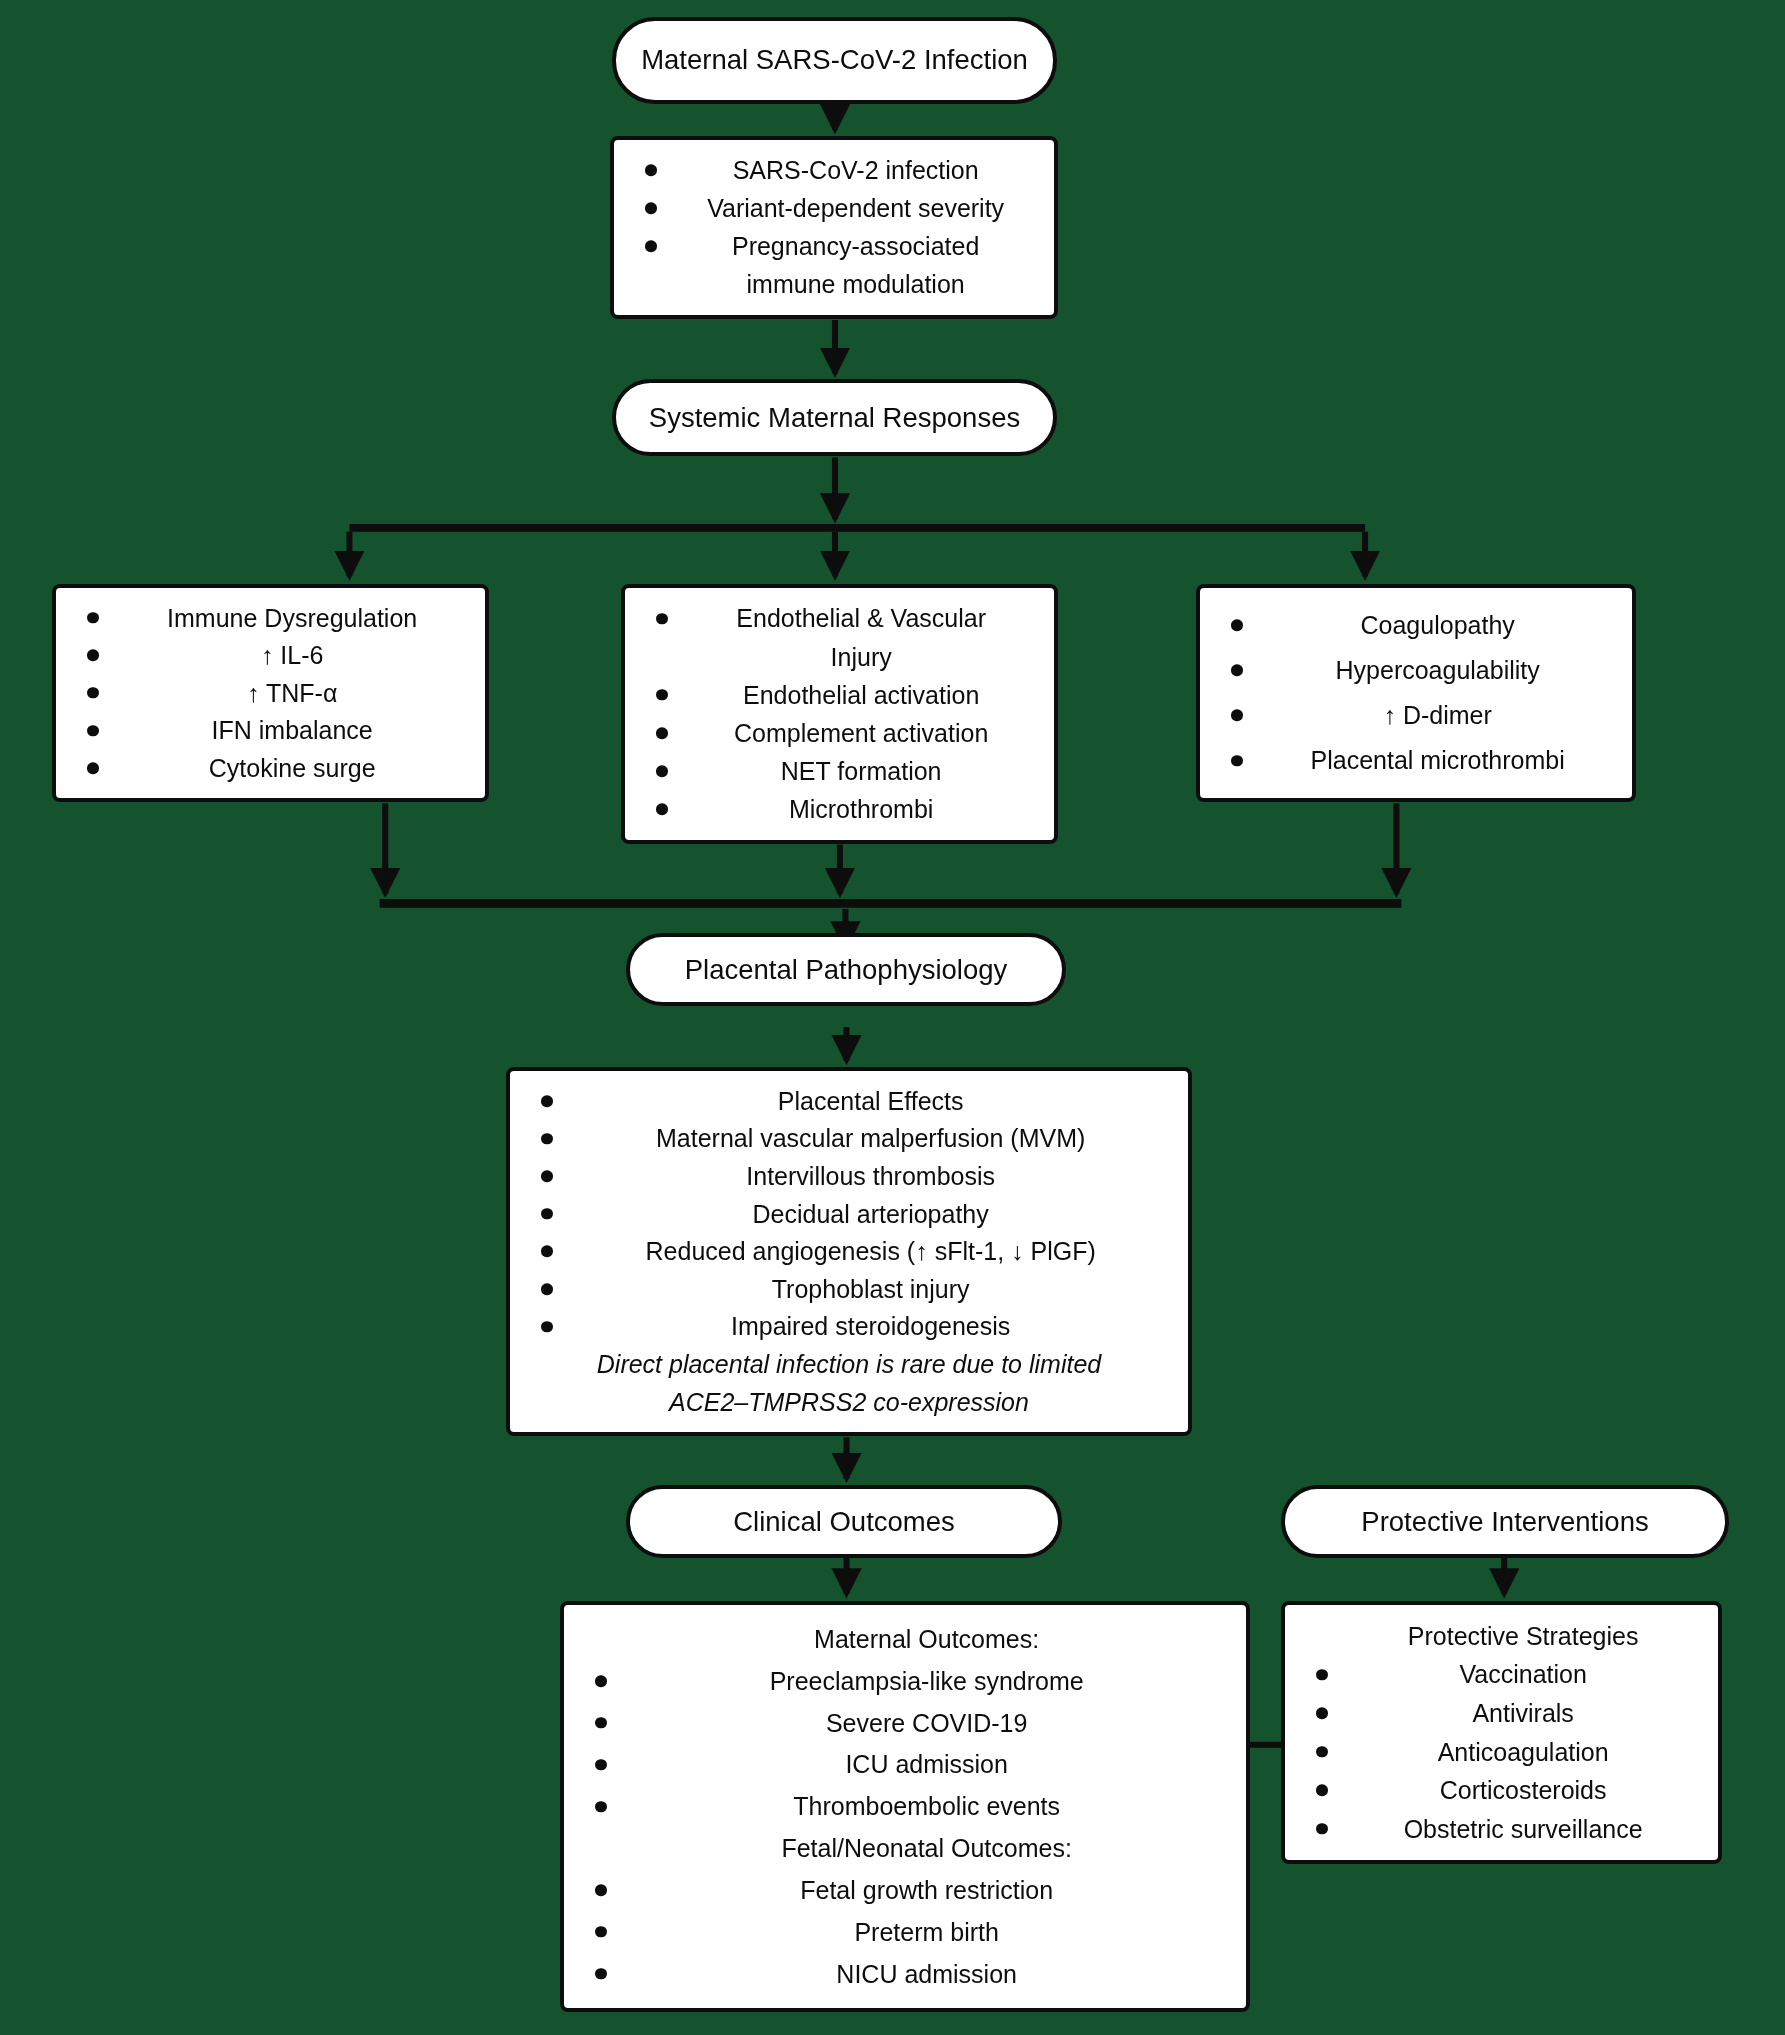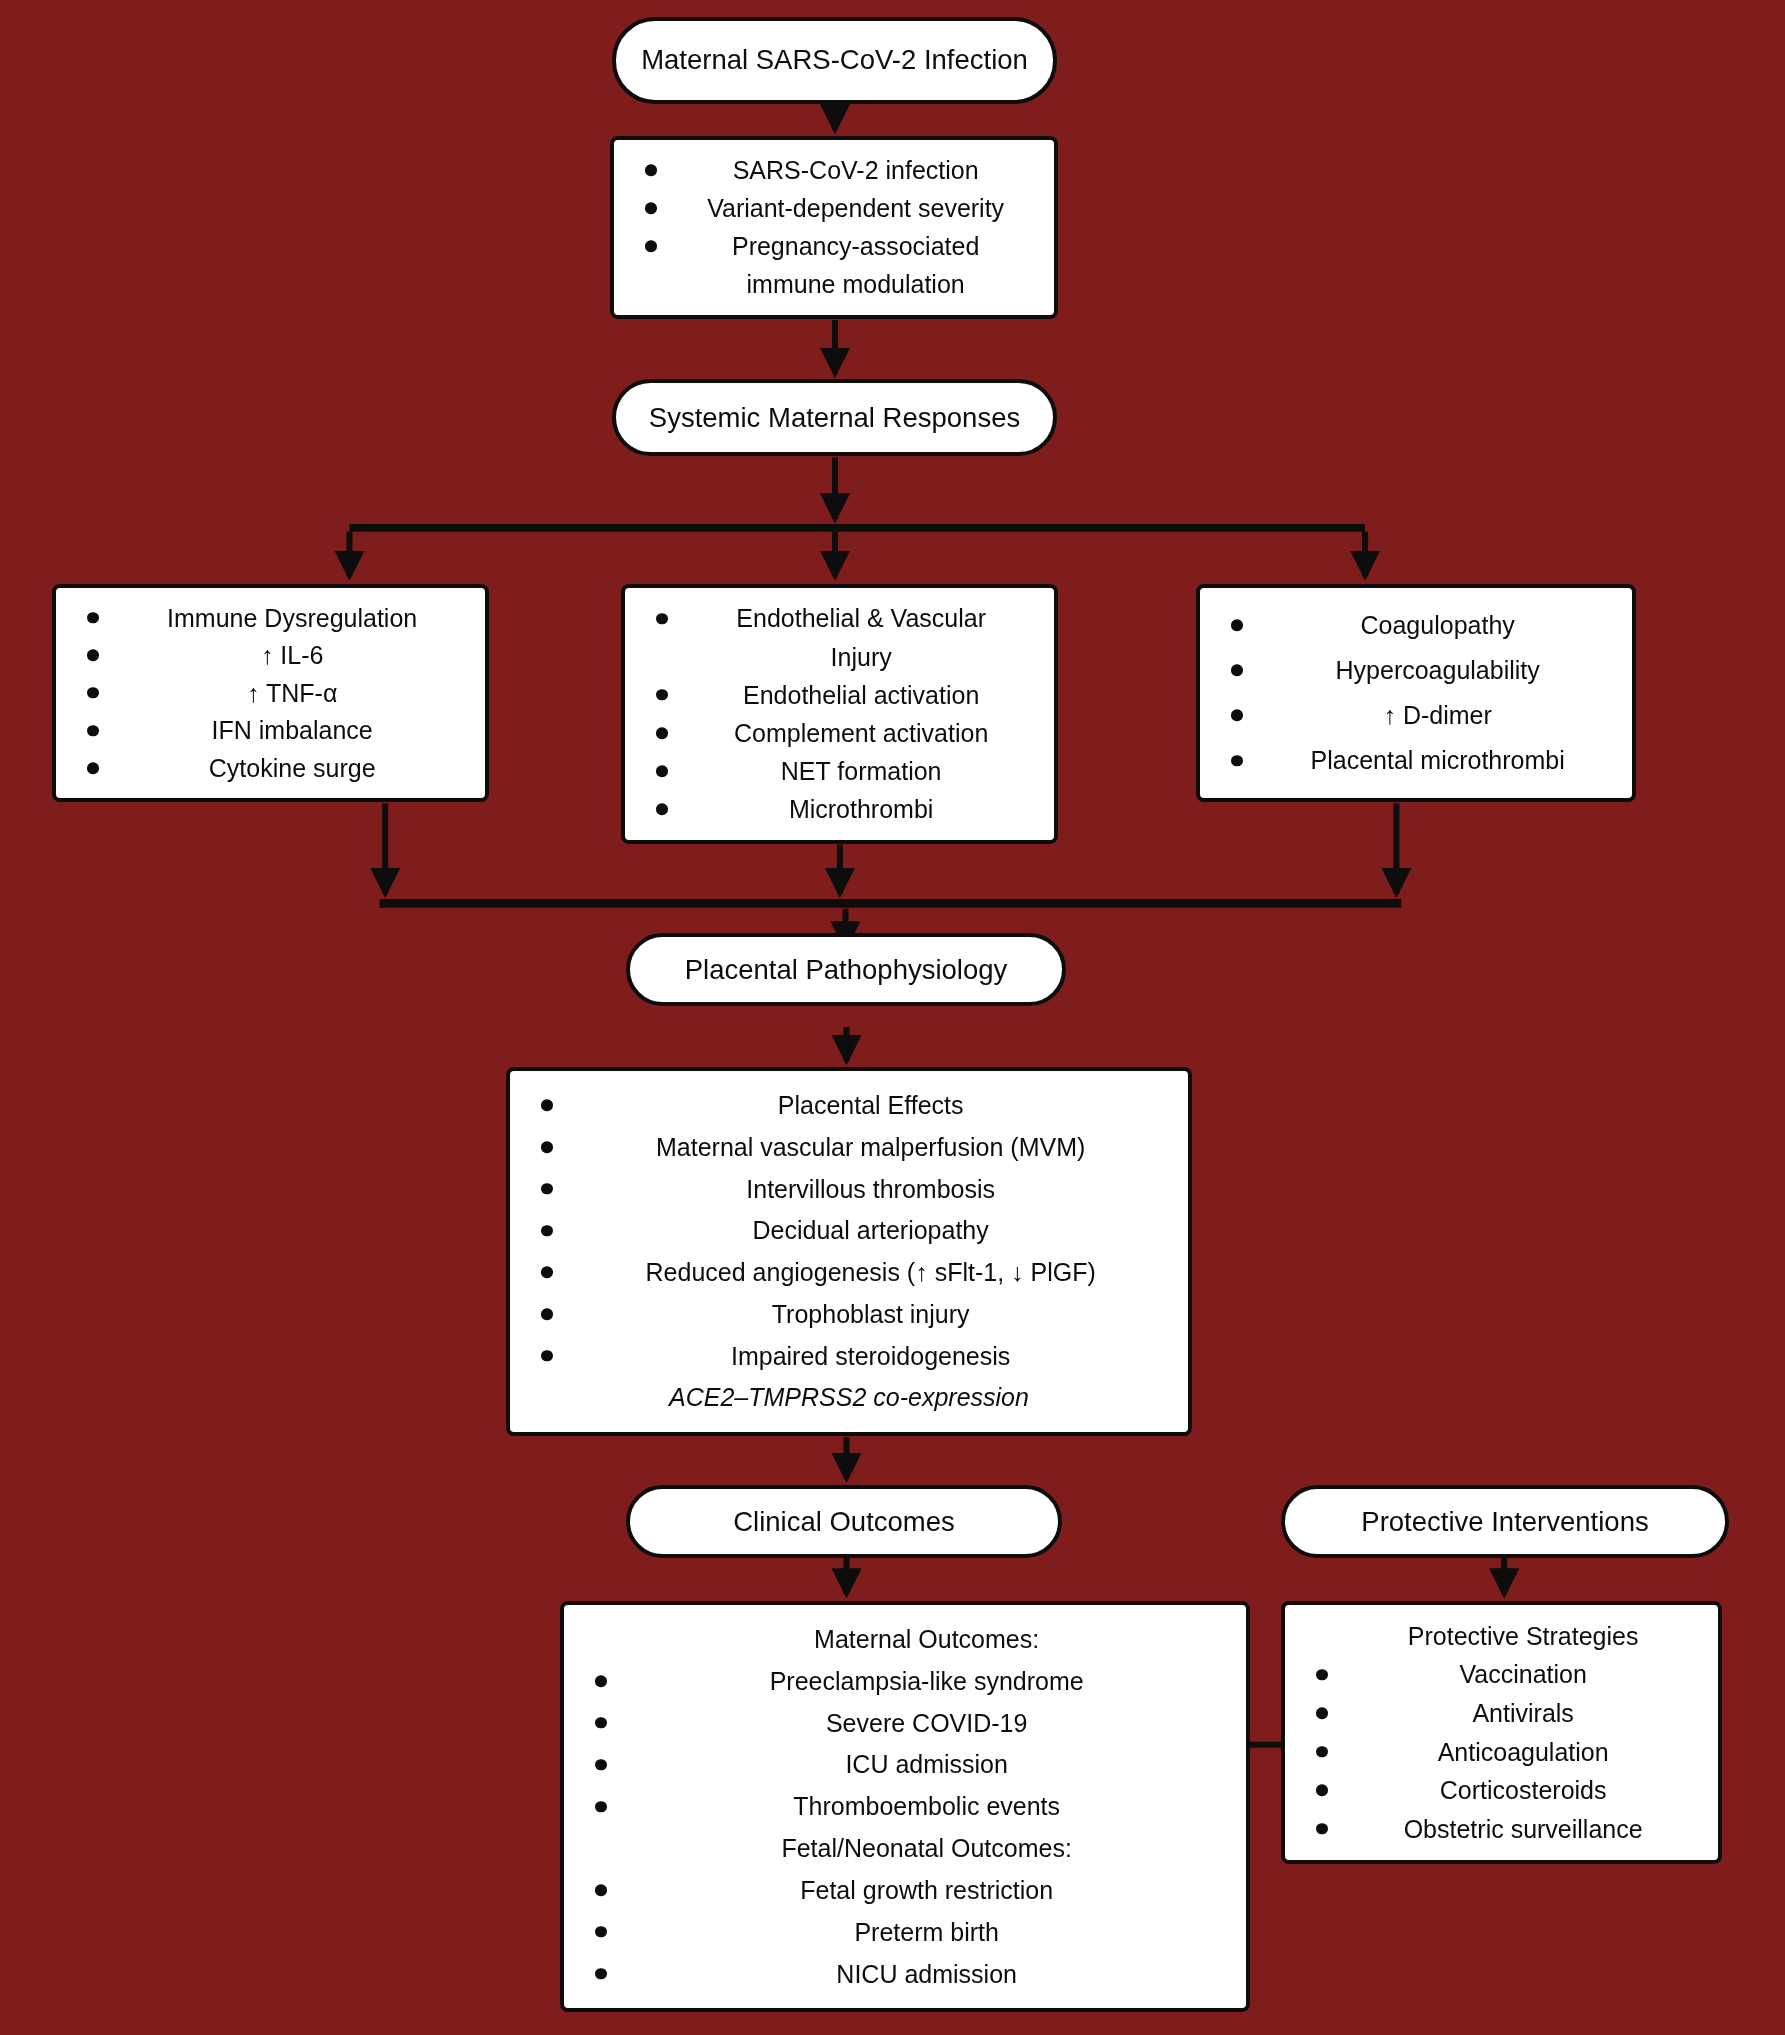--- a/index.html
+++ b/index.html
@@ -1,19 +1,19 @@
 <!DOCTYPE html>
 <html style="font-size:8.8px"><head>
 <meta charset="utf-8">
 <style>
   html,body { margin:0; padding:0; background:#ffffff; }
   .stage {
     position:relative;
     width:1786px; height:2035px;
-    background:#7f1d1d;
+    background:#14532d;
     font-family:"Liberation Sans", sans-serif;
     color:#0d0d0d;
   }
   svg.wires { position:absolute; left:0; top:0; z-index:0; }
   .node {
     position:absolute;
     background:#ffffff;
     border:4.4px solid #0d0d0d;
     box-sizing:border-box;
     z-index:1;
@@ -129,20 +129,21 @@
 
   <div class="node card" style="left:506px; top:1067px; width:686px; height:369px;">
     <div class="card-list">
         <div class="row"><span class="dot"></span><span class="txt">Placental Effects</span></div>
         <div class="row"><span class="dot"></span><span class="txt">Maternal vascular malperfusion (MVM)</span></div>
         <div class="row"><span class="dot"></span><span class="txt">Intervillous thrombosis</span></div>
         <div class="row"><span class="dot"></span><span class="txt">Decidual arteriopathy</span></div>
         <div class="row"><span class="dot"></span><span class="txt">Reduced angiogenesis (↑ sFlt-1, ↓ PlGF)</span></div>
         <div class="row"><span class="dot"></span><span class="txt">Trophoblast injury</span></div>
         <div class="row"><span class="dot"></span><span class="txt">Impaired steroidogenesis</span></div>
+        <div class="row note"><span class="txt">Direct placental infection is rare due to limited</span></div>
         <div class="row note"><span class="txt">ACE2–TMPRSS2 co-expression</span></div>
       </div>
   </div>
 
   <div class="node pill" style="left:626px; top:1485px; width:436px; height:73px;">
     <span>Clinical Outcomes</span>
   </div>
 
   <div class="node pill" style="left:1281px; top:1485px; width:448px; height:73px;">
     <span>Protective Interventions</span>

